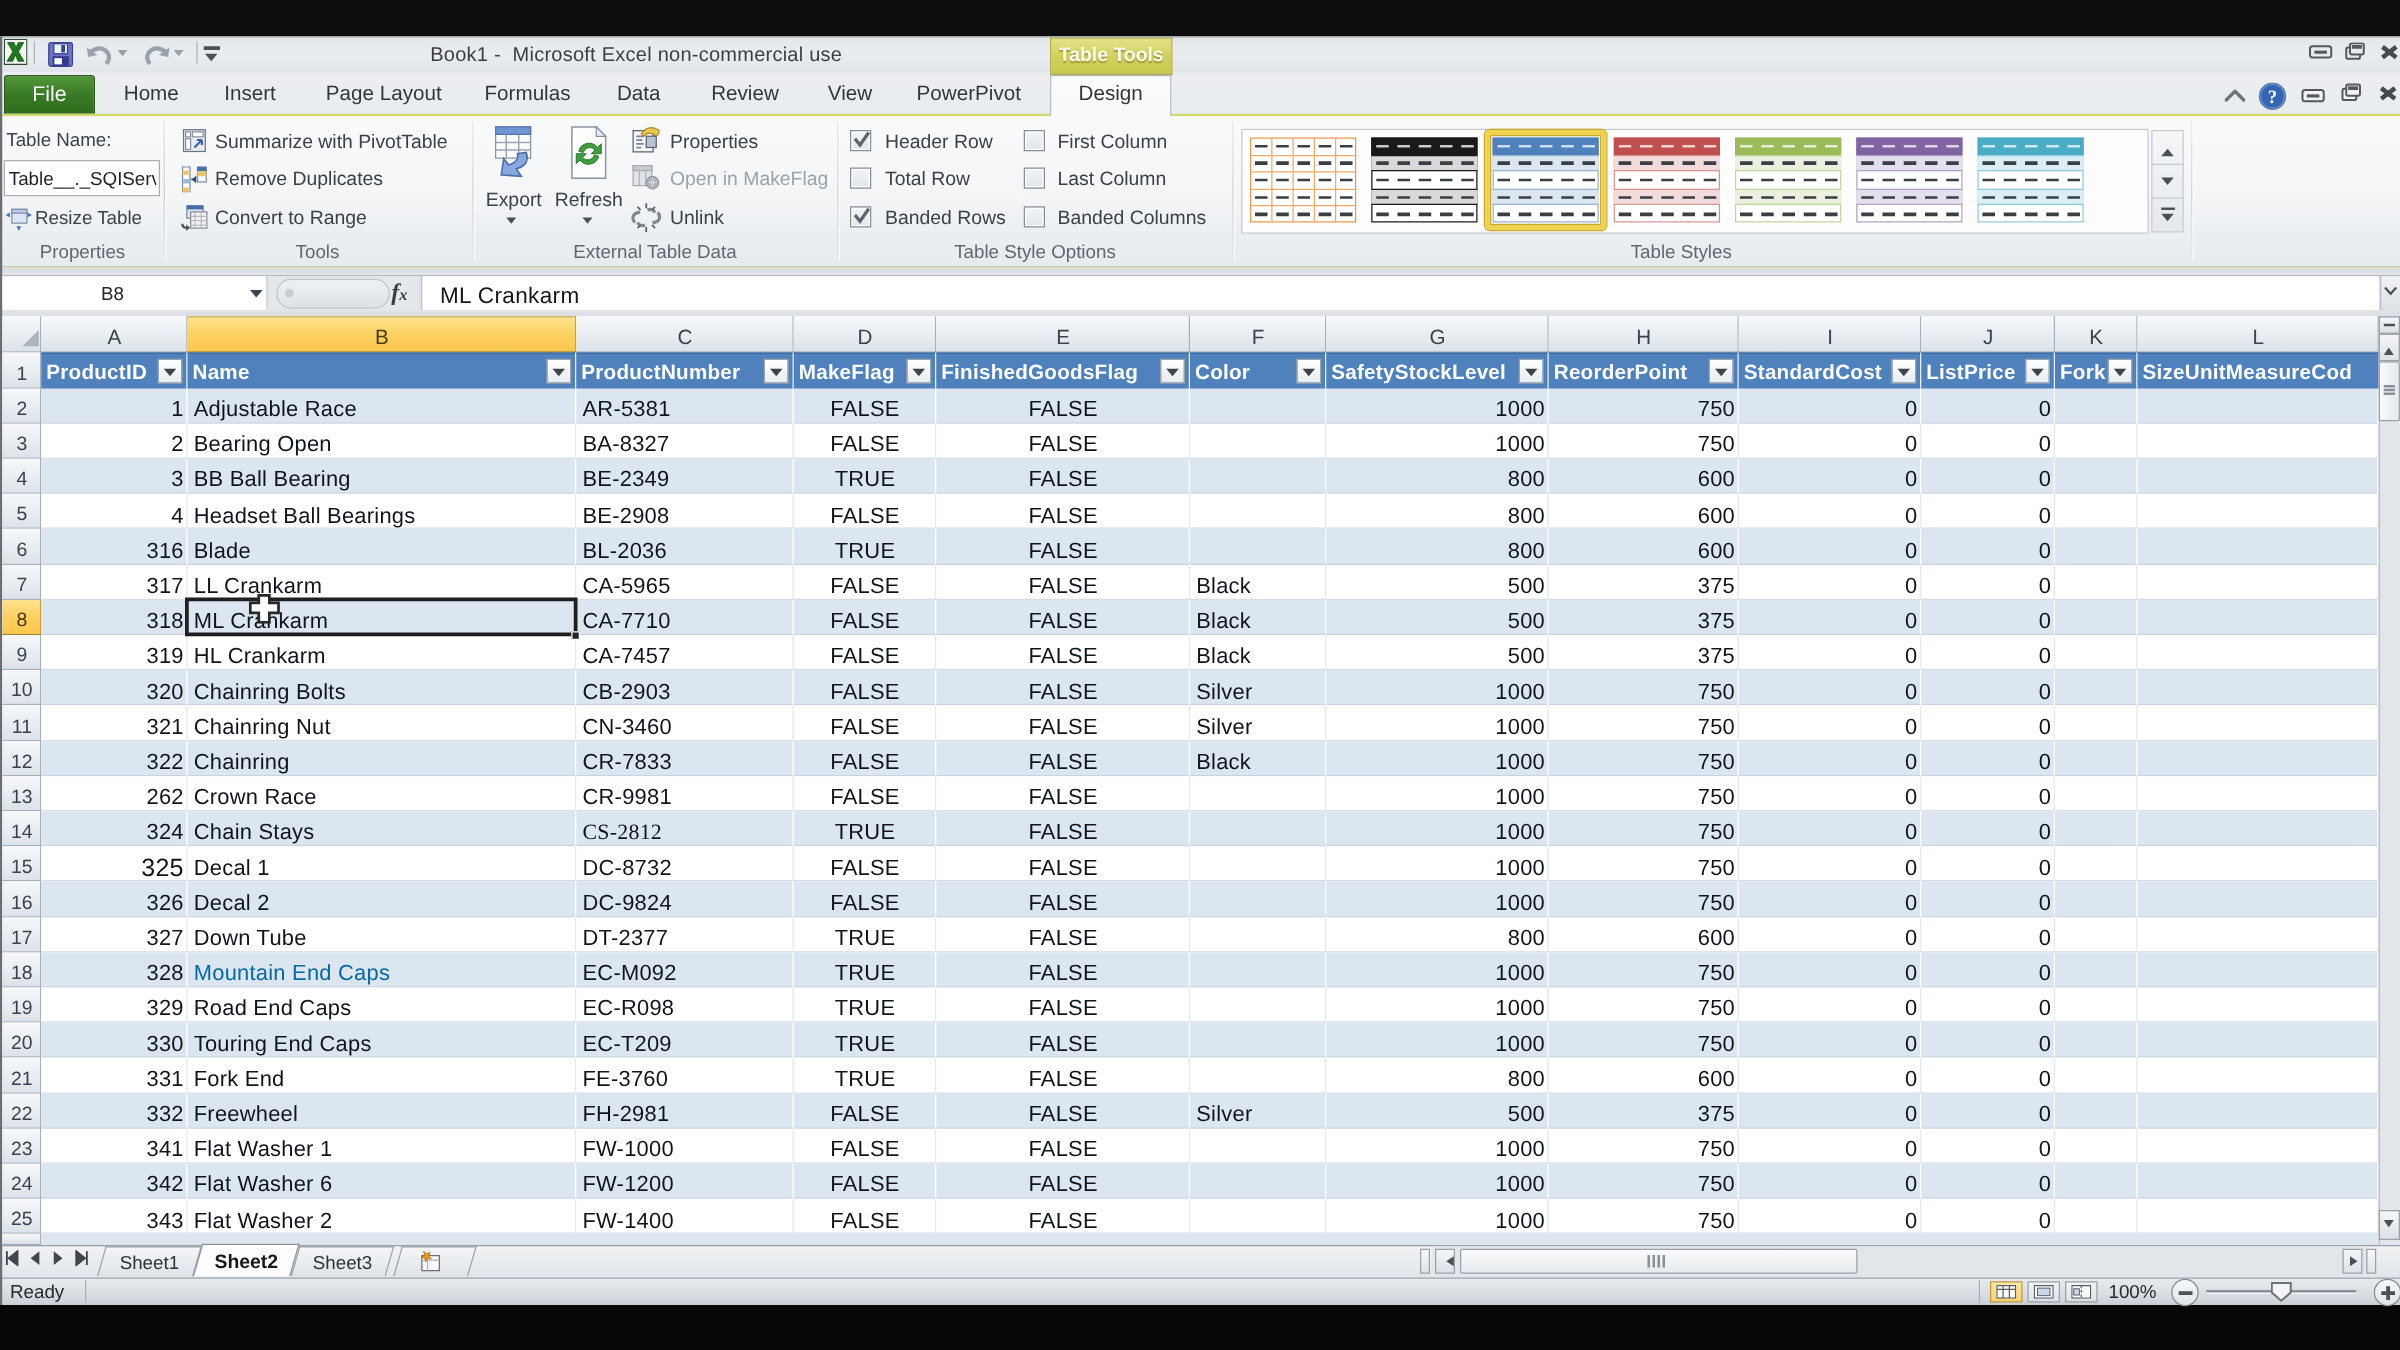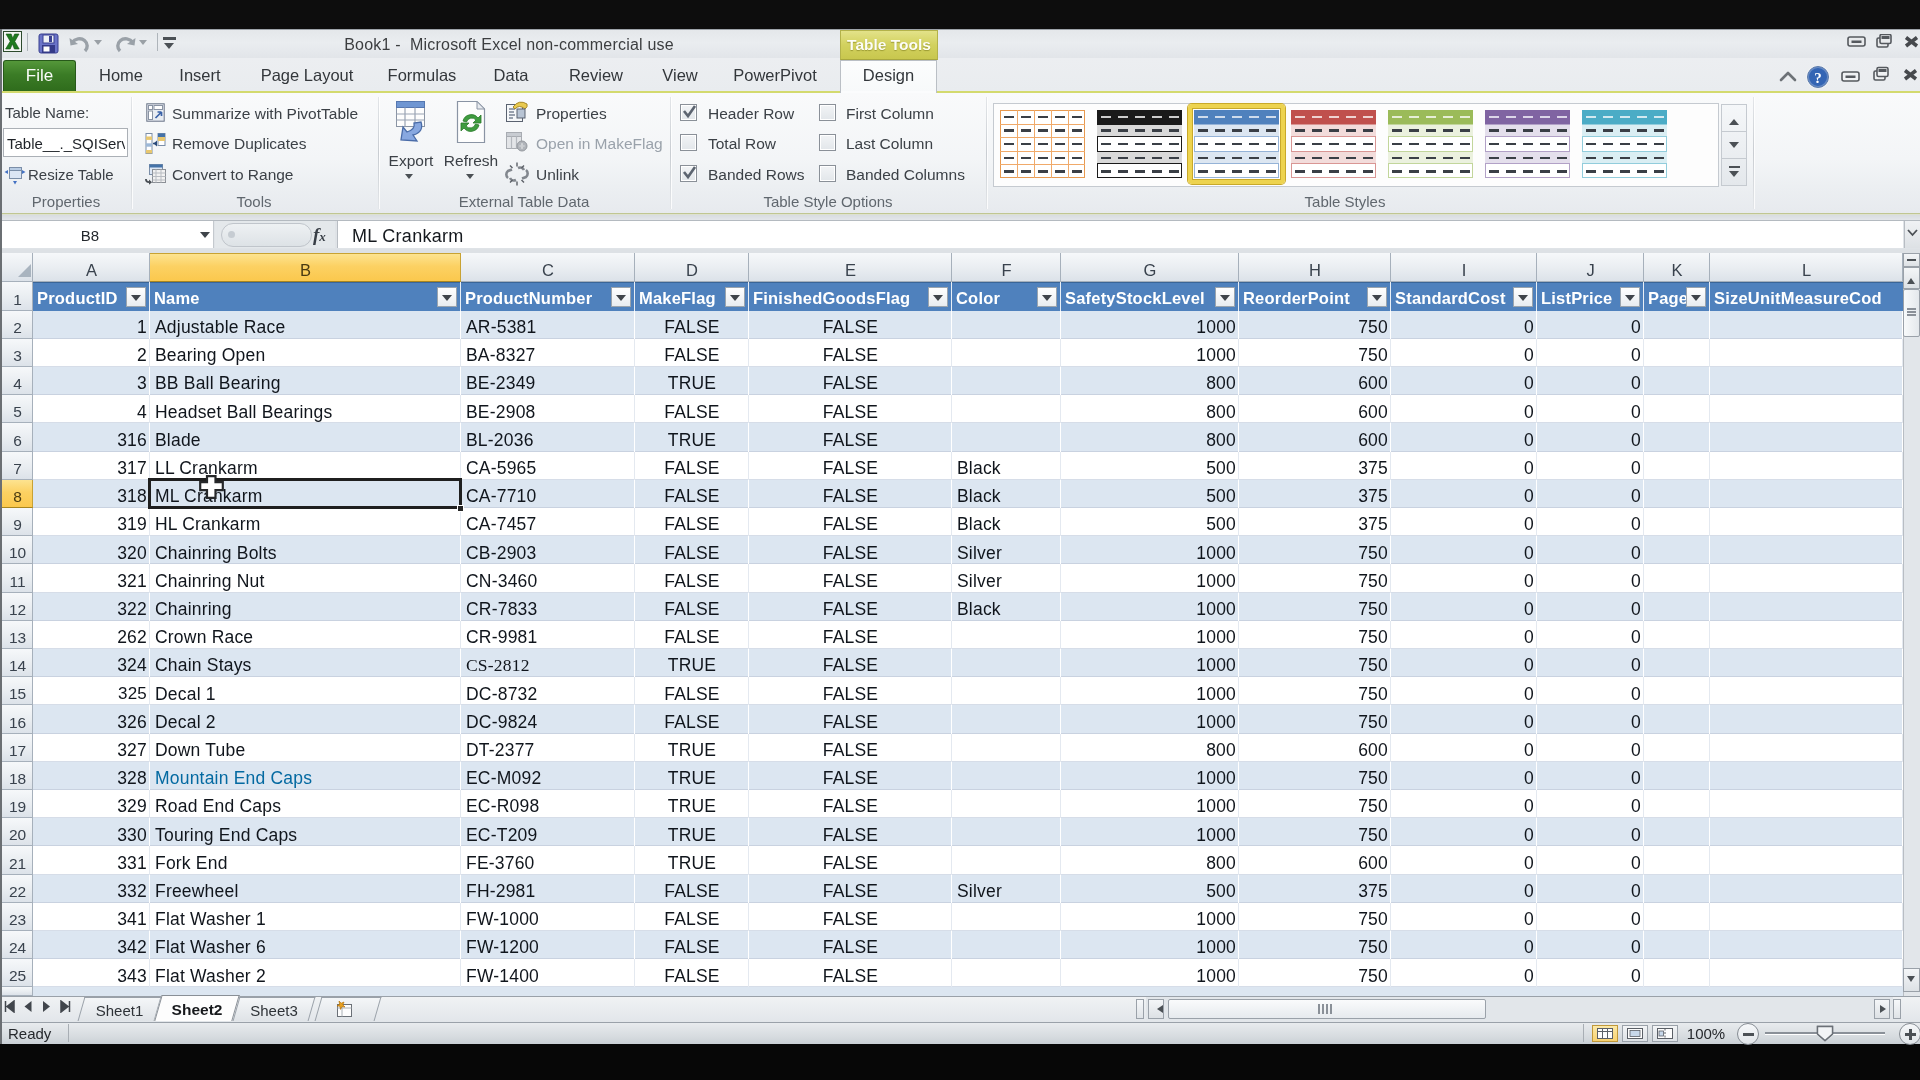--- a/index.html
+++ b/index.html
@@ -544,21 +544,21 @@
 <div class="abs" style="left:1220px;top:295px;width:0;height:0;border:5px solid transparent;border-top:6px solid #3f444a;"></div>
 <div class="abs" style="left:1243px;top:289px;width:144px;height:18px;font-size:16.5px;font-weight:bold;color:#fff;letter-spacing:0.2px;white-space:nowrap;overflow:hidden;">ReorderPoint</div>
 <div class="abs" style="left:1367px;top:287px;width:20px;height:20px;background:linear-gradient(180deg,#fff,#e8ecf0);border:1px solid #9aa4ae;"></div>
 <div class="abs" style="left:1372px;top:295px;width:0;height:0;border:5px solid transparent;border-top:6px solid #3f444a;"></div>
 <div class="abs" style="left:1395px;top:289px;width:138px;height:18px;font-size:16.5px;font-weight:bold;color:#fff;letter-spacing:0.2px;white-space:nowrap;overflow:hidden;">StandardCost</div>
 <div class="abs" style="left:1513px;top:287px;width:20px;height:20px;background:linear-gradient(180deg,#fff,#e8ecf0);border:1px solid #9aa4ae;"></div>
 <div class="abs" style="left:1518px;top:295px;width:0;height:0;border:5px solid transparent;border-top:6px solid #3f444a;"></div>
 <div class="abs" style="left:1541px;top:289px;width:99px;height:18px;font-size:16.5px;font-weight:bold;color:#fff;letter-spacing:0.2px;white-space:nowrap;overflow:hidden;">ListPrice</div>
 <div class="abs" style="left:1620px;top:287px;width:20px;height:20px;background:linear-gradient(180deg,#fff,#e8ecf0);border:1px solid #9aa4ae;"></div>
 <div class="abs" style="left:1625px;top:295px;width:0;height:0;border:5px solid transparent;border-top:6px solid #3f444a;"></div>
-<div class="abs" style="left:1648px;top:289px;width:58px;height:18px;font-size:16.5px;font-weight:bold;color:#fff;letter-spacing:0.2px;white-space:nowrap;overflow:hidden;">Page</div>
+<div class="abs" style="left:1648px;top:289px;width:58px;height:18px;font-size:16.5px;font-weight:bold;color:#fff;letter-spacing:0.2px;white-space:nowrap;overflow:hidden;">Fork</div>
 <div class="abs" style="left:1686px;top:287px;width:20px;height:20px;background:linear-gradient(180deg,#fff,#e8ecf0);border:1px solid #9aa4ae;"></div>
 <div class="abs" style="left:1691px;top:295px;width:0;height:0;border:5px solid transparent;border-top:6px solid #3f444a;"></div>
 <div class="abs" style="left:1714px;top:289px;width:185px;height:18px;font-size:16.5px;font-weight:bold;color:#fff;letter-spacing:0.2px;white-space:nowrap;overflow:hidden;">SizeUnitMeasureCod</div>
 <div class="abs" style="left:149px;top:282px;width:1px;height:29px;background:#e9eff6;"></div>
 <div class="abs" style="left:460px;top:282px;width:1px;height:29px;background:#e9eff6;"></div>
 <div class="abs" style="left:634px;top:282px;width:1px;height:29px;background:#e9eff6;"></div>
 <div class="abs" style="left:748px;top:282px;width:1px;height:29px;background:#e9eff6;"></div>
 <div class="abs" style="left:951px;top:282px;width:1px;height:29px;background:#e9eff6;"></div>
 <div class="abs" style="left:1060px;top:282px;width:1px;height:29px;background:#e9eff6;"></div>
 <div class="abs" style="left:1238px;top:282px;width:1px;height:29px;background:#e9eff6;"></div>
@@ -864,21 +864,21 @@
 <div class="abs" style="left:634px;top:677.2px;width:1px;height:28.2px;background:#e4e9f0;"></div>
 <div class="abs" style="left:748px;top:677.2px;width:1px;height:28.2px;background:#e4e9f0;"></div>
 <div class="abs" style="left:951px;top:677.2px;width:1px;height:28.2px;background:#e4e9f0;"></div>
 <div class="abs" style="left:1060px;top:677.2px;width:1px;height:28.2px;background:#e4e9f0;"></div>
 <div class="abs" style="left:1238px;top:677.2px;width:1px;height:28.2px;background:#e4e9f0;"></div>
 <div class="abs" style="left:1390px;top:677.2px;width:1px;height:28.2px;background:#e4e9f0;"></div>
 <div class="abs" style="left:1536px;top:677.2px;width:1px;height:28.2px;background:#e4e9f0;"></div>
 <div class="abs" style="left:1643px;top:677.2px;width:1px;height:28.2px;background:#e4e9f0;"></div>
 <div class="abs" style="left:1709px;top:677.2px;width:1px;height:28.2px;background:#e4e9f0;"></div>
 <div class="abs" style="left:1902px;top:677.2px;width:1px;height:28.2px;background:#e4e9f0;"></div>
-<div class="abs" style="left:33px;width:114px;text-align:right;top:683.6px;height:20px;font-size:17px;letter-spacing:0.2px;color:#10151c;white-space:nowrap;">325</div>
+<div class="abs" style="left:33px;width:114px;text-align:right;top:683.6px;height:20px;font-size:20px;letter-spacing:0.2px;color:#10151c;white-space:nowrap;">325</div>
 <div class="abs" style="left:155px;width:306px;text-align:left;top:683.6px;height:20px;font-size:17.5px;letter-spacing:0.2px;color:#10151c;white-space:nowrap;">Decal 1</div>
 <div class="abs" style="left:466px;width:169px;text-align:left;top:683.6px;height:20px;font-size:17.5px;letter-spacing:0.2px;color:#10151c;white-space:nowrap;">DC-8732</div>
 <div class="abs" style="left:635px;width:114px;text-align:center;top:683.6px;height:20px;font-size:17.5px;letter-spacing:0.2px;color:#10151c;white-space:nowrap;">FALSE</div>
 <div class="abs" style="left:749px;width:203px;text-align:center;top:683.6px;height:20px;font-size:17.5px;letter-spacing:0.2px;color:#10151c;white-space:nowrap;">FALSE</div>
 <div class="abs" style="left:1061px;width:175px;text-align:right;top:683.6px;height:20px;font-size:17.5px;letter-spacing:0.2px;color:#10151c;white-space:nowrap;">1000</div>
 <div class="abs" style="left:1239px;width:149px;text-align:right;top:683.6px;height:20px;font-size:17.5px;letter-spacing:0.2px;color:#10151c;white-space:nowrap;">750</div>
 <div class="abs" style="left:1391px;width:143px;text-align:right;top:683.6px;height:20px;font-size:17.5px;letter-spacing:0.2px;color:#10151c;white-space:nowrap;">0</div>
 <div class="abs" style="left:1537px;width:104px;text-align:right;top:683.6px;height:20px;font-size:17.5px;letter-spacing:0.2px;color:#10151c;white-space:nowrap;">0</div>
 <div class="abs" style="left:33px;top:705.4px;width:1870px;height:28.2px;background:#dce6f1;border-bottom:1px solid #c9d2e0;"></div>
 <div class="abs" style="left:149px;top:705.4px;width:1px;height:28.2px;background:#ffffff;"></div>

